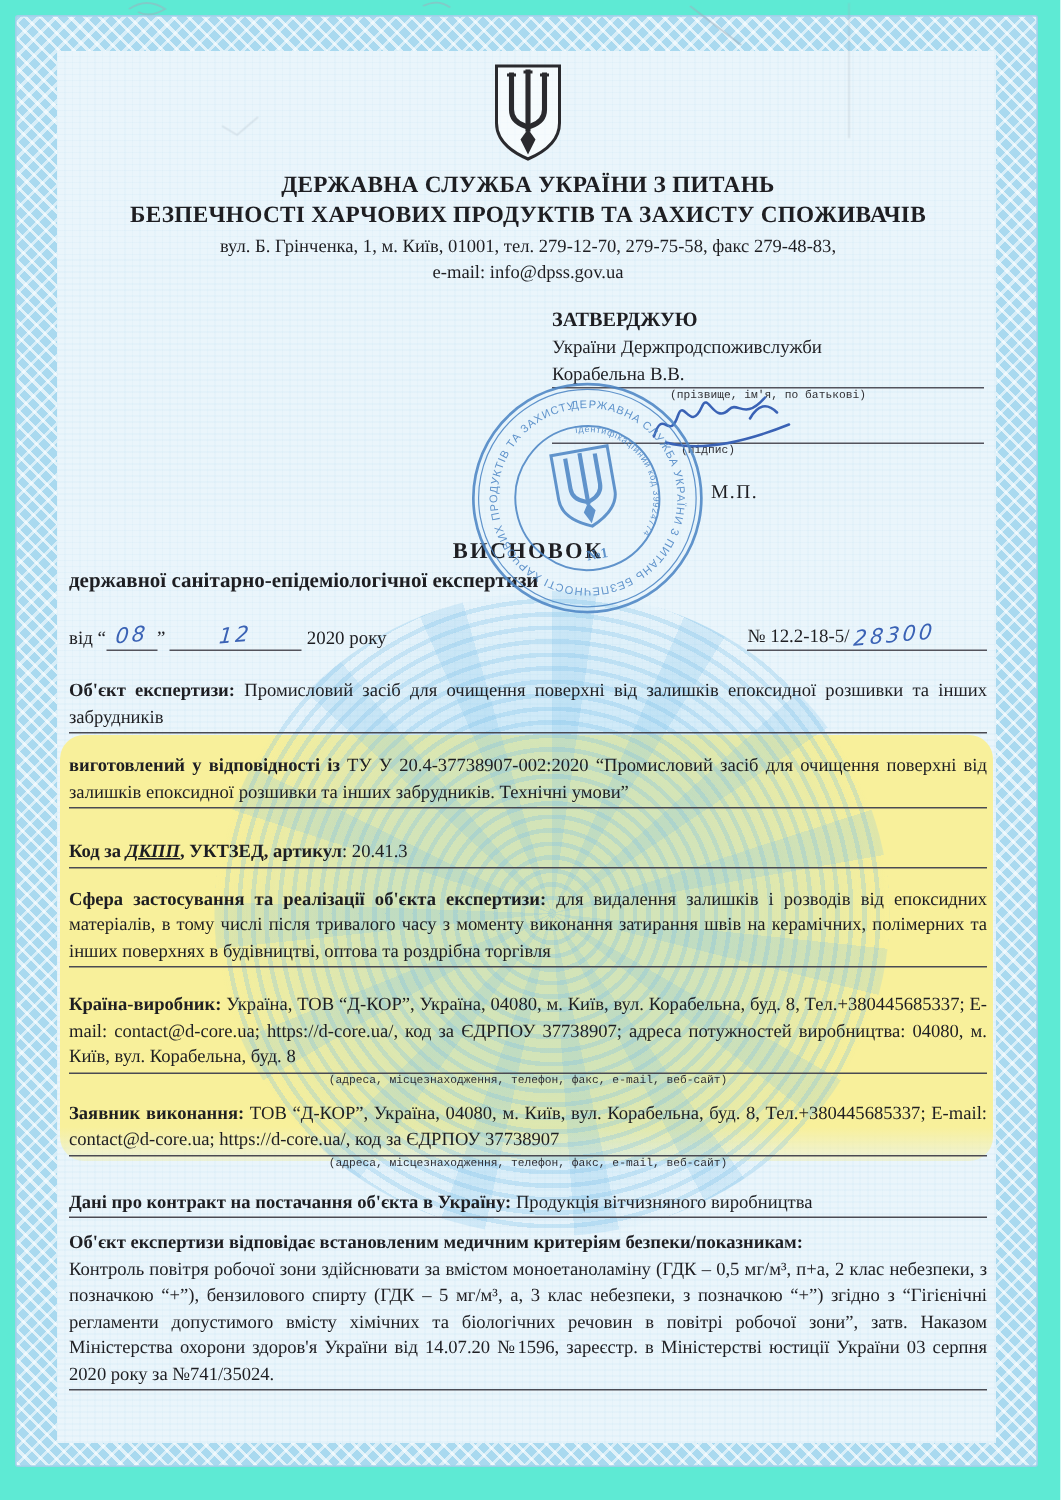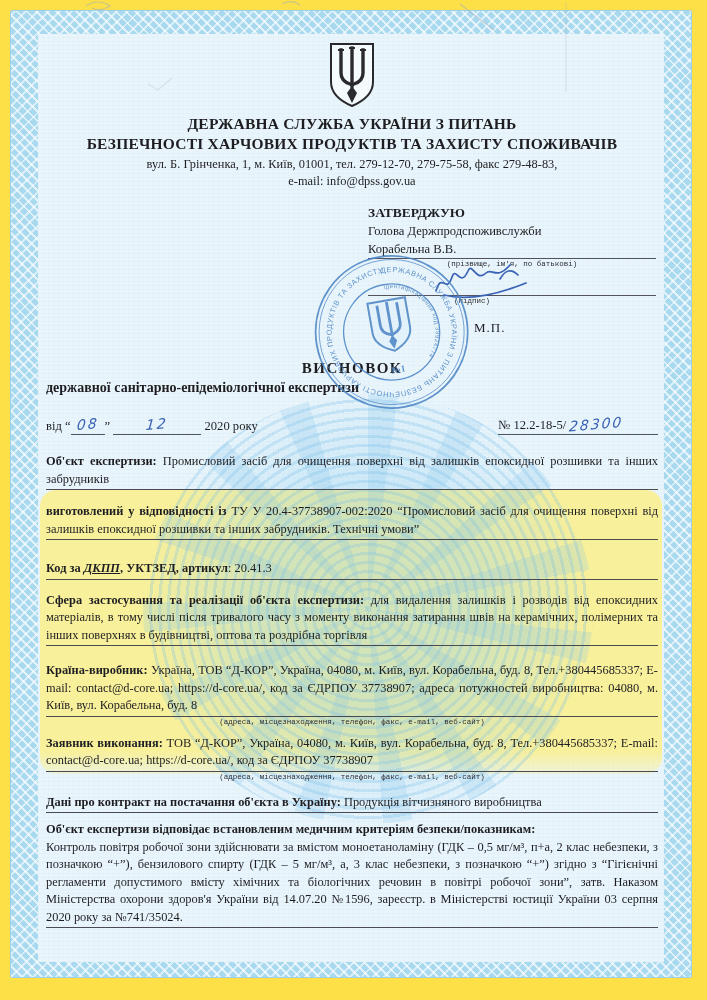--- a/index.html
+++ b/index.html
@@ -1,16 +1,16 @@
 <!DOCTYPE html>
 <html><head>
 <meta charset="utf-8">
 <style>
   html,body{margin:0;padding:0;background:#ffffff;}
-  .page{position:relative;width:707px;height:1000px;background:#fde047;overflow:hidden;
+  .page{position:relative;width:707px;height:1000px;background:#5eead4;overflow:hidden;
         font-family:"Liberation Serif","DejaVu Serif",serif;color:#1e1e22;}
 
   
   .frame{position:absolute;left:10px;top:10px;right:15px;bottom:22px;
          background-color:#a9d9ef;
          background-image:
            repeating-linear-gradient(45deg, rgba(255,255,255,.65) 0 2px, rgba(255,255,255,0) 2px 7px),
            repeating-linear-gradient(-45deg, rgba(255,255,255,.55) 0 2px, rgba(255,255,255,0) 2px 8px);
          border:1px solid #9fd0e8;border-radius:2px;}
 
@@ -97,21 +97,21 @@
       </svg>
     </div>
 
     <div class="h1">ДЕРЖАВНА СЛУЖБА УКРАЇНИ З ПИТАНЬ</div>
     <div class="h2">БЕЗПЕЧНОСТІ ХАРЧОВИХ ПРОДУКТІВ ТА ЗАХИСТУ СПОЖИВАЧІВ</div>
     <div class="addr" style="margin-top:2px">вул. Б. Грінченка, 1, м. Київ, 01001, тел. 279-12-70, 279-75-58, факс 279-48-83,</div>
     <div class="addr">e-mail: info@dpss.gov.ua</div>
 
     <div class="approve">
       <div class="alabel">ЗАТВЕРДЖУЮ</div>
-      <div>Голова Держпродспоживслужби</div>
+      <div>України Держпродспоживслужби</div>
       <div class="uline">Корабельна В.В.</div>
       <div class="cap">(прізвище, ім'я, по батькові)</div>
       <div class="sigrow">
         <svg class="sig-svg" width="110" height="42" viewBox="0 0 110 42">
           <g stroke="#3a62b5" stroke-width="1.7" fill="none" stroke-linecap="round">
             <path d="M6,34 C12,14 16,38 22,20 C26,8 30,32 38,14 C42,4 46,26 56,16 C62,10 66,24 80,8"></path>
             <path d="M14,38 C36,44 66,38 96,26"></path>
             <path d="M70,22 q8,-14 18,-4"></path>
           </g>
         </svg>

